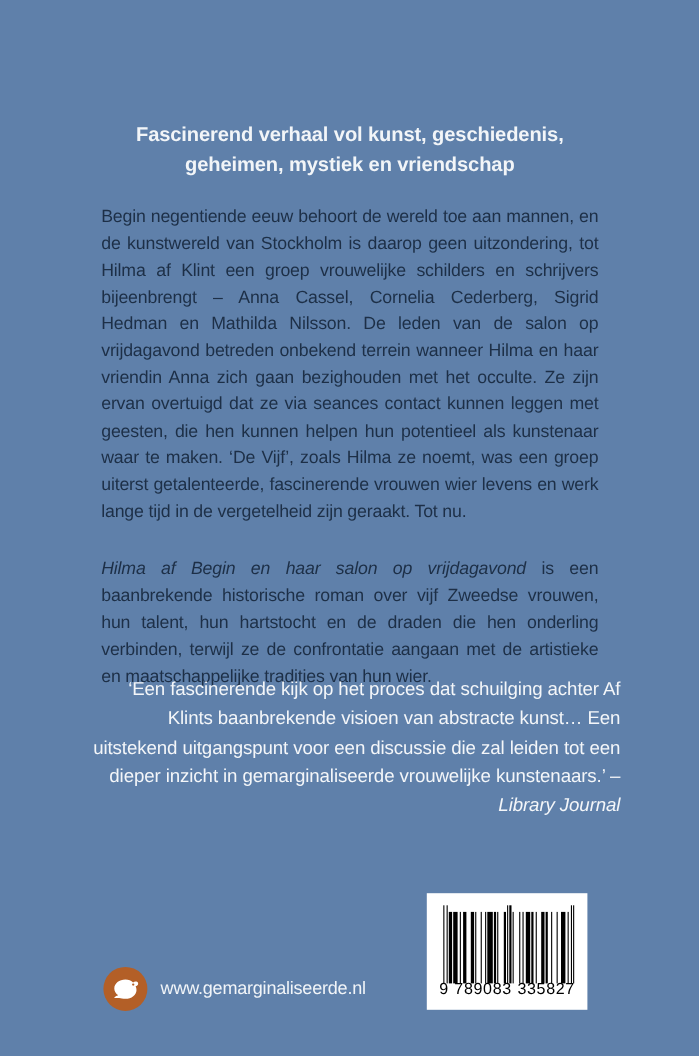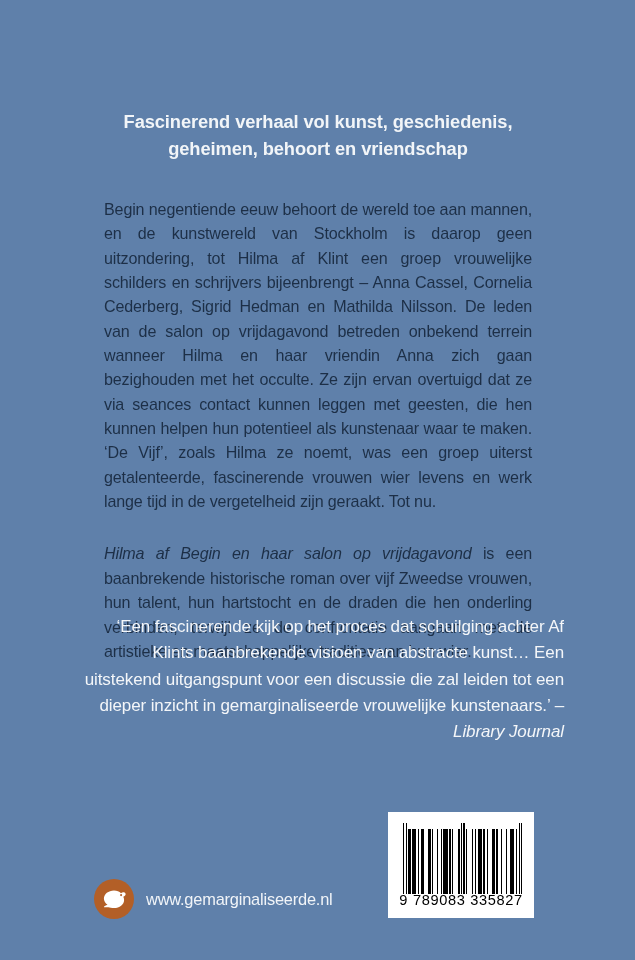--- a/index.html
+++ b/index.html
@@ -41,21 +41,21 @@
     left: 88px;
     top: 181px;
     width: 460px;
   }
   .para {
     color: #1d2f47;
     font-size: 16.1px;
     line-height: 1.513;
     text-align: justify;
     letter-spacing: -0.15px;
-    margin: 16px;
+    margin: 4px;
   }
   .para + .para {
     margin-top: 28px;
   }
   .para em,
   .italic {
     font-style: italic;
   }
 
   
@@ -144,21 +144,21 @@
   }
   .barcode-digits .grp {
     margin-right: 5px;
   }
 </style>
 </head>
 <body>
 
 <div class="cover">
 
-  <div class="headline">Fascinerend verhaal vol kunst, geschiedenis, geheimen, behoort en vriendschap</div>
+  <div class="headline">Fascinerend verhaal vol kunst, geschiedenis, geheimen, mystiek en vriendschap</div>
 
   <div class="body-block">
     <p class="para">Begin negentiende eeuw behoort de wereld toe aan mannen, en de kunstwereld van Stockholm is daarop geen uitzondering, tot Hilma af Klint een groep vrouwelijke schilders en schrijvers bijeenbrengt – Anna Cassel, Cornelia Cederberg, Sigrid Hedman en Mathilda Nilsson. De leden van de salon op vrijdagavond betreden onbekend terrein wanneer Hilma en haar vriendin Anna zich gaan bezighouden met het occulte. Ze zijn ervan overtuigd dat ze via seances contact kunnen leggen met geesten, die hen kunnen helpen hun potentieel als kunstenaar waar te maken. ‘De Vijf’, zoals Hilma ze noemt, was een groep uiterst getalenteerde, fascinerende vrouwen wier levens en werk lange tijd in de vergetelheid zijn geraakt. Tot nu.</p>
     <p class="para"><em class="italic">Hilma af Begin en haar salon op vrijdagavond</em><span> is een baanbrekende historische roman over vijf Zweedse vrouwen, hun talent, hun hartstocht en de draden die hen onderling verbinden, terwijl ze de confrontatie aangaan met de artistieke en maatschappelijke tradities van hun wier.</span></p>
   </div>
 
   <div class="quote"><span>‘Een fascinerende kijk op het proces dat schuilging achter Af Klints baanbrekende visioen van abstracte kunst… Een uitstekend uitgangspunt voor een discussie die zal leiden tot een dieper inzicht in gemarginaliseerde vrouwelijke kunstenaars.’ – </span><span class="src">Library Journal</span></div>
 
   <div class="publisher">
     <span class="logo-mark">

